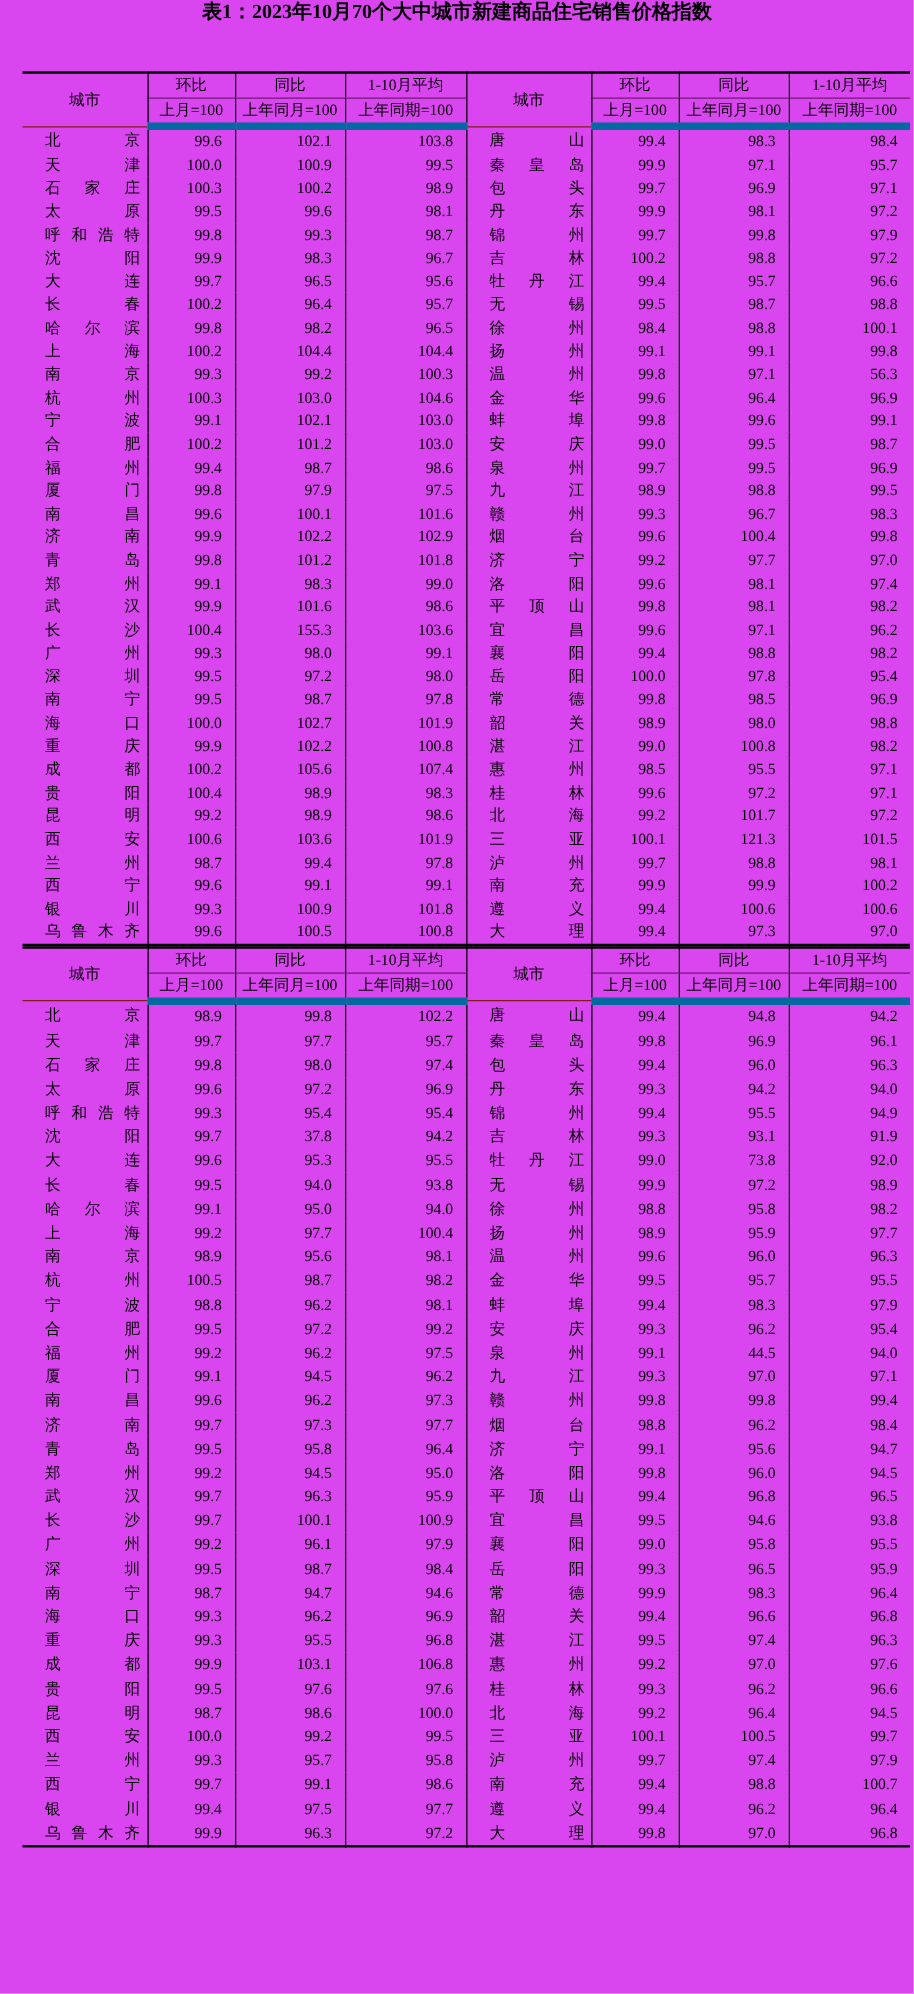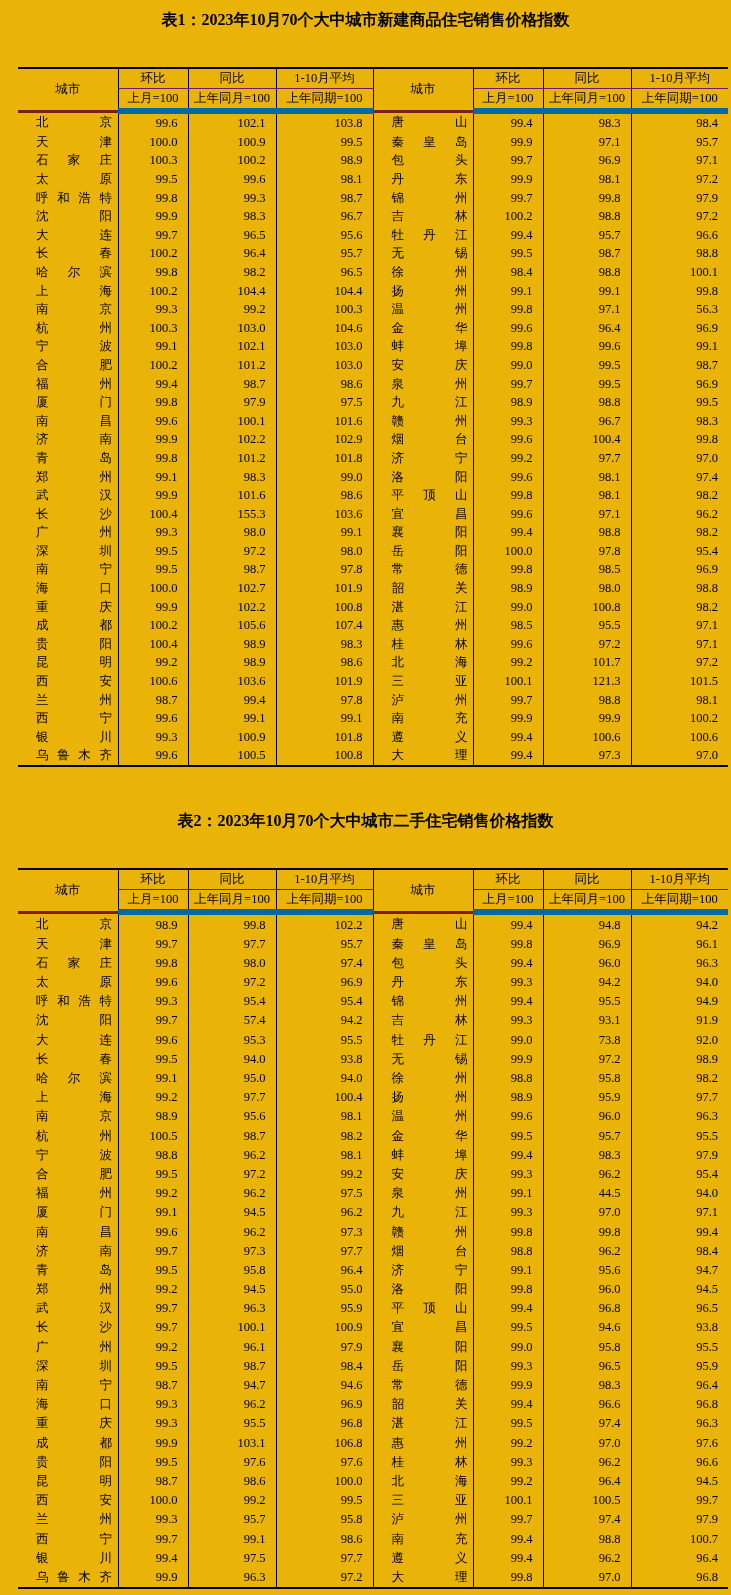--- a/index.html
+++ b/index.html
@@ -6,23 +6,22 @@
     margin: 0;
     padding: 0;
     background: #ffffff;
     color: #000000;
     font-family: "Liberation Serif", "DejaVu Serif", serif;
   }
   .page {
     width: 731px;
     min-height: 1595px;
     margin: 0;
-    padding-top: 10px;
     box-sizing: border-box;
-    background: #eab308;
+    background: #d946ef;
   }
   .doc-title {
     text-align: center;
     font-weight: bold;
     font-size: 16px;
     line-height: 1.2;
     margin: 0 0 0 0;
     font-family: "Liberation Serif", "DejaVu Serif", serif;
   }
   .title-1 { margin-bottom: 38px; }
@@ -45,21 +44,21 @@
     margin: 0;
     padding: 0;
     font-weight: normal;
     font-size: 12.5px;
     line-height: 1;
     vertical-align: middle;
   }
   thead th { text-align: center; height: 19px; }
   thead .sep-r { border-right: 1px solid #000; }
   thead tr.h-top th.metric { border-bottom: 1px solid #701a75; }
-  thead th.city-head { border-bottom: 3px solid #7f1d1d; }
+  thead th.city-head { border-bottom: 1px solid #7f1d1d; }
   thead tr.h-sub th { border-bottom: 6px solid #0369a1; }
 
   tbody td { height: 18.6px; }
   table.t2 tbody td { height: 19.2px; }
   tbody td.sep-r { border-right: 1px solid #000; }
   td.num {
     text-align: right;
     padding-right: 10px;
     font-family: "Liberation Serif", "DejaVu Serif", serif;
   }
@@ -815,21 +814,20 @@
               <span>理</span>
             </div>
           </td>
           <td class="sep-r num">99.4</td>
           <td class="sep-r num">97.3</td>
           <td class="num">97.0</td>
         </tr>
       </tbody>
   </table>
 
-  <h1 class="doc-title title-2">表2：2023年10月70个大中城市二手住宅销售价格指数</h1>
 
   <table class="price-table t2" id="table2">
     <colgroup>
       <col class="c-city">
         <col class="c-mom">
         <col class="c-yoy">
         <col class="c-avg">
       <col class="c-city">
         <col class="c-mom">
         <col class="c-yoy">
@@ -961,21 +959,21 @@
           <td class="num">94.9</td>
         </tr>
         <tr>
           <td class="sep-r city-cell">
             <div class="city-name">
               <span>沈</span>
               <span>阳</span>
             </div>
           </td>
           <td class="sep-r num">99.7</td>
-          <td class="sep-r num">57.4</td>
+          <td class="sep-r num">37.8</td>
           <td class="sep-r num">94.2</td>
           <td class="sep-r city-cell">
             <div class="city-name">
               <span>吉</span>
               <span>林</span>
             </div>
           </td>
           <td class="sep-r num">99.3</td>
           <td class="sep-r num">93.1</td>
           <td class="num">91.9</td>

